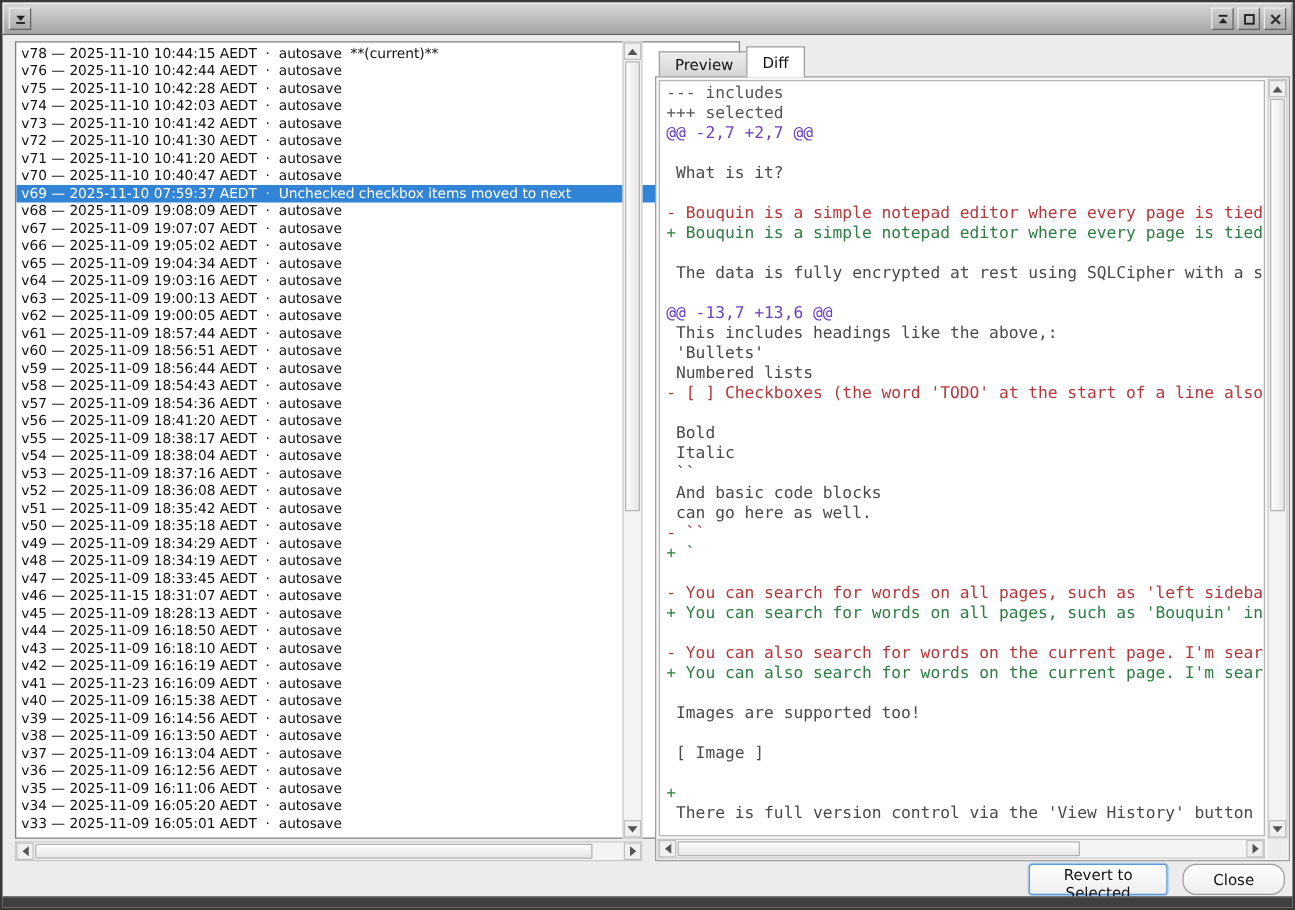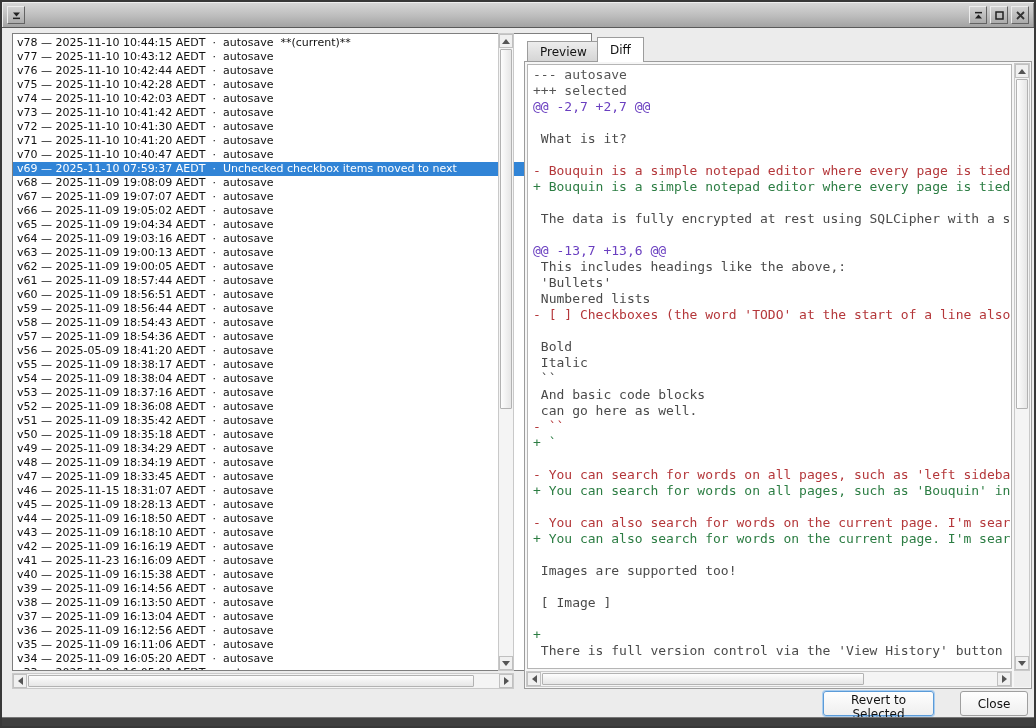--- a/index.html
+++ b/index.html
@@ -79,21 +79,21 @@
   .diff-hscroll{left:1px;bottom:1px;right:19px;height:16px;}
   .sb-corner{position:absolute;right:1px;bottom:1px;width:16px;height:16px;background:#ececec;}
   
   .btn{
     position:absolute;top:689px;height:25px;font-size:12px;color:#111;
     font-family:"DejaVu Sans","Liberation Sans",sans-serif;
     background:linear-gradient(180deg,#fefefe,#efefef);
     border:1px solid #9f9f9f;border-radius:3px;
   }
   .btn-revert{right:100px;width:111px;border-color:#5b9bd8;box-shadow:0 0 0 1px #a9cdef;}
-  .btn-close{right:6px;width:68px;}
+  .btn-close{right:6px;width:82px;border-radius:11px;}
   .dark-strip{position:absolute;left:0;right:0;bottom:0;height:9px;background:#3f3f3f;border-top:1px solid #767676;}
 </style>
 </head>
 <body>
 
 <div class="window">
 
   <div class="titlebar">
     <div class="tb-btn tb-menu">
       <svg width="11" height="11" viewBox="0 0 11 11">
@@ -117,42 +117,41 @@
       <svg width="11" height="11" viewBox="0 0 11 11">
         <path d="M2 2 L9 9 M9 2 L2 9" stroke="#333" stroke-width="1.8"></path>
       </svg>
     </div>
   </div>
 
   <div class="left-pane">
     <div class="listbox">
 
     <div class="row"><span>v78 — 2025-11-10 10:44:15 AEDT  ·  autosave  **(current)**</span></div>
-        <div class="row"><span>v77 — 2025-11-10 10:43:12 AEDT  ·  autosave</span></div>
         <div class="row"><span>v76 — 2025-11-10 10:42:44 AEDT  ·  autosave</span></div>
         <div class="row"><span>v75 — 2025-11-10 10:42:28 AEDT  ·  autosave</span></div>
         <div class="row"><span>v74 — 2025-11-10 10:42:03 AEDT  ·  autosave</span></div>
         <div class="row"><span>v73 — 2025-11-10 10:41:42 AEDT  ·  autosave</span></div>
         <div class="row"><span>v72 — 2025-11-10 10:41:30 AEDT  ·  autosave</span></div>
         <div class="row"><span>v71 — 2025-11-10 10:41:20 AEDT  ·  autosave</span></div>
         <div class="row"><span>v70 — 2025-11-10 10:40:47 AEDT  ·  autosave</span></div>
         <div class="row selected"><span>v69 — 2025-11-10 07:59:37 AEDT  ·  Unchecked checkbox items moved to next</span></div>
         <div class="row"><span>v68 — 2025-11-09 19:08:09 AEDT  ·  autosave</span></div>
         <div class="row"><span>v67 — 2025-11-09 19:07:07 AEDT  ·  autosave</span></div>
         <div class="row"><span>v66 — 2025-11-09 19:05:02 AEDT  ·  autosave</span></div>
         <div class="row"><span>v65 — 2025-11-09 19:04:34 AEDT  ·  autosave</span></div>
         <div class="row"><span>v64 — 2025-11-09 19:03:16 AEDT  ·  autosave</span></div>
         <div class="row"><span>v63 — 2025-11-09 19:00:13 AEDT  ·  autosave</span></div>
         <div class="row"><span>v62 — 2025-11-09 19:00:05 AEDT  ·  autosave</span></div>
         <div class="row"><span>v61 — 2025-11-09 18:57:44 AEDT  ·  autosave</span></div>
         <div class="row"><span>v60 — 2025-11-09 18:56:51 AEDT  ·  autosave</span></div>
         <div class="row"><span>v59 — 2025-11-09 18:56:44 AEDT  ·  autosave</span></div>
         <div class="row"><span>v58 — 2025-11-09 18:54:43 AEDT  ·  autosave</span></div>
         <div class="row"><span>v57 — 2025-11-09 18:54:36 AEDT  ·  autosave</span></div>
-        <div class="row"><span>v56 — 2025-05-09 18:41:20 AEDT  ·  autosave</span></div>
+        <div class="row"><span>v56 — 2025-11-09 18:41:20 AEDT  ·  autosave</span></div>
         <div class="row"><span>v55 — 2025-11-09 18:38:17 AEDT  ·  autosave</span></div>
         <div class="row"><span>v54 — 2025-11-09 18:38:04 AEDT  ·  autosave</span></div>
         <div class="row"><span>v53 — 2025-11-09 18:37:16 AEDT  ·  autosave</span></div>
         <div class="row"><span>v52 — 2025-11-09 18:36:08 AEDT  ·  autosave</span></div>
         <div class="row"><span>v51 — 2025-11-09 18:35:42 AEDT  ·  autosave</span></div>
         <div class="row"><span>v50 — 2025-11-09 18:35:18 AEDT  ·  autosave</span></div>
         <div class="row"><span>v49 — 2025-11-09 18:34:29 AEDT  ·  autosave</span></div>
         <div class="row"><span>v48 — 2025-11-09 18:34:19 AEDT  ·  autosave</span></div>
         <div class="row"><span>v47 — 2025-11-09 18:33:45 AEDT  ·  autosave</span></div>
         <div class="row"><span>v46 — 2025-11-15 18:31:07 AEDT  ·  autosave</span></div>
@@ -189,21 +188,21 @@
         </div>
     </div>
   </div>
 
   <div class="right-pane">
     <div class="tab tab-preview">Preview</div>
     <div class="tab tab-diff">Diff</div>
     <div class="pane">
       <div class="textwrap">
 
-      <div class="dline k-meta"><span>--- autosave</span></div>
+      <div class="dline k-meta"><span>--- includes</span></div>
           <div class="dline k-meta"><span>+++ selected</span></div>
           <div class="dline k-hunk"><span>@@ -2,7 +2,7 @@</span></div>
           <div class="dline k-ctx"><span></span></div>
           <div class="dline k-ctx"><span> What is it?</span></div>
           <div class="dline k-ctx"><span></span></div>
           <div class="dline k-del"><span>- Bouquin is a simple notepad editor where every page is tied</span></div>
           <div class="dline k-add"><span>+ Bouquin is a simple notepad editor where every page is tied</span></div>
           <div class="dline k-ctx"><span></span></div>
           <div class="dline k-ctx"><span> The data is fully encrypted at rest using SQLCipher with a s</span></div>
           <div class="dline k-ctx"><span></span></div>

